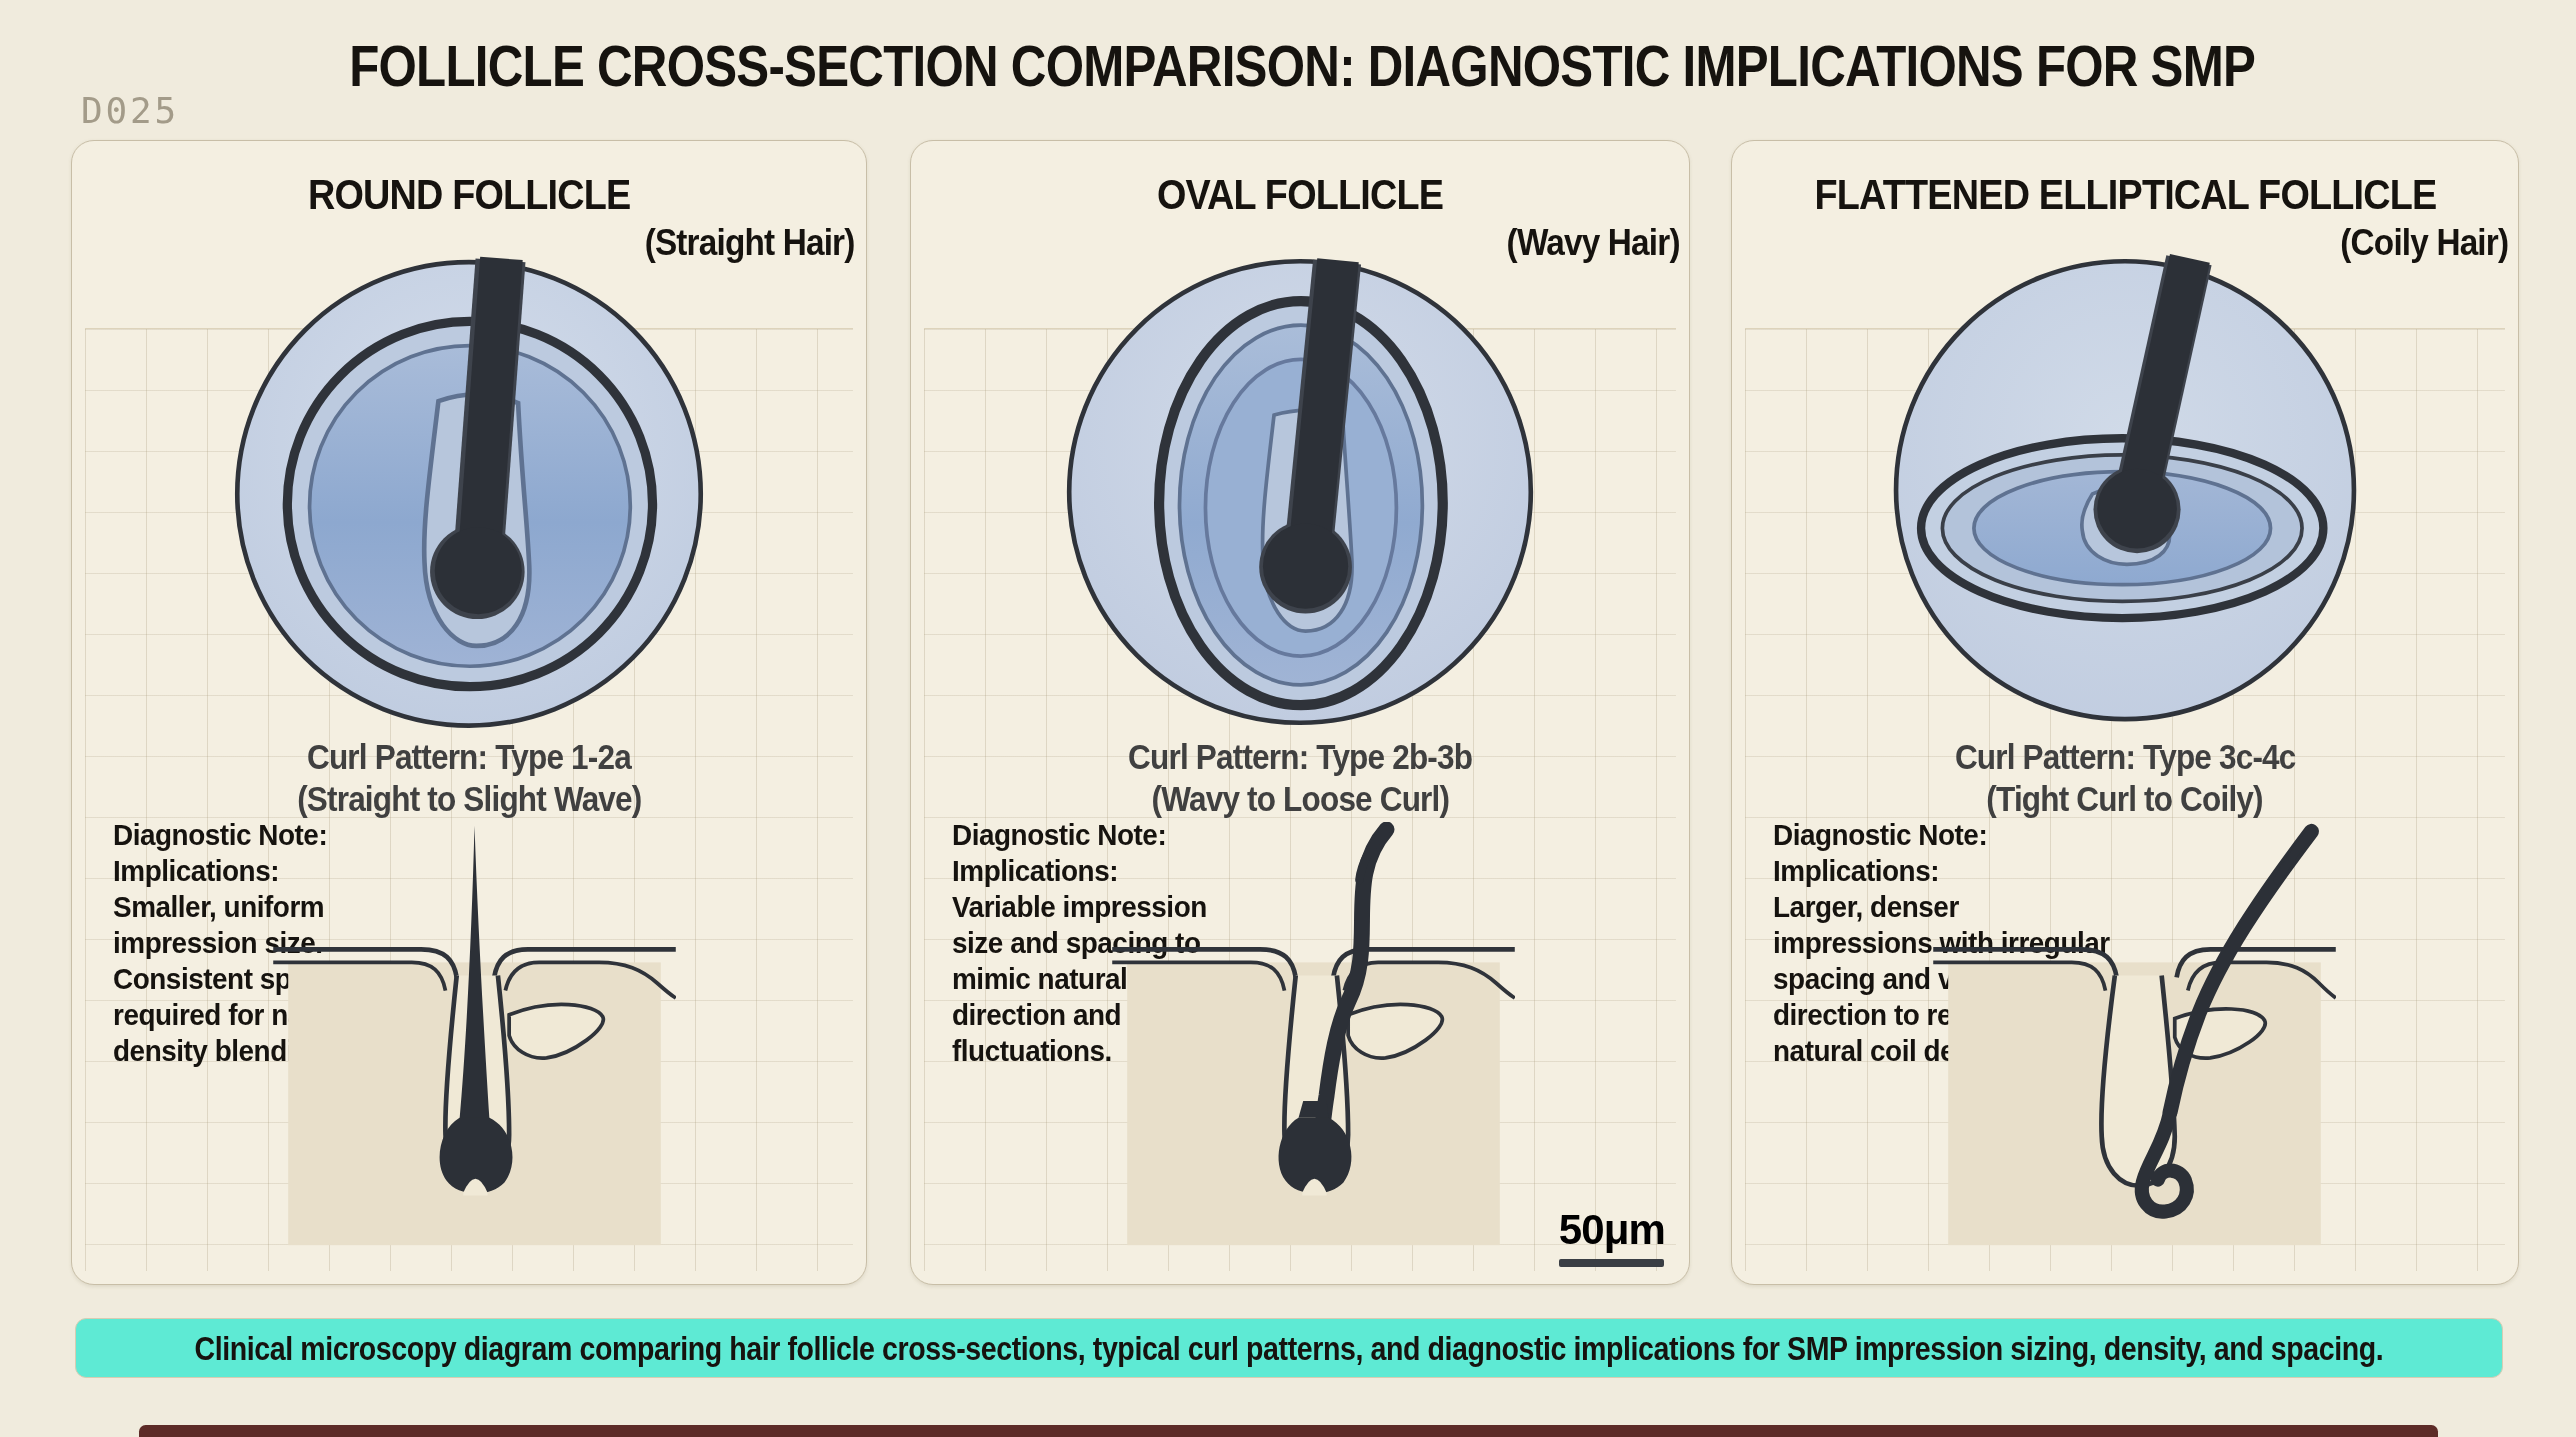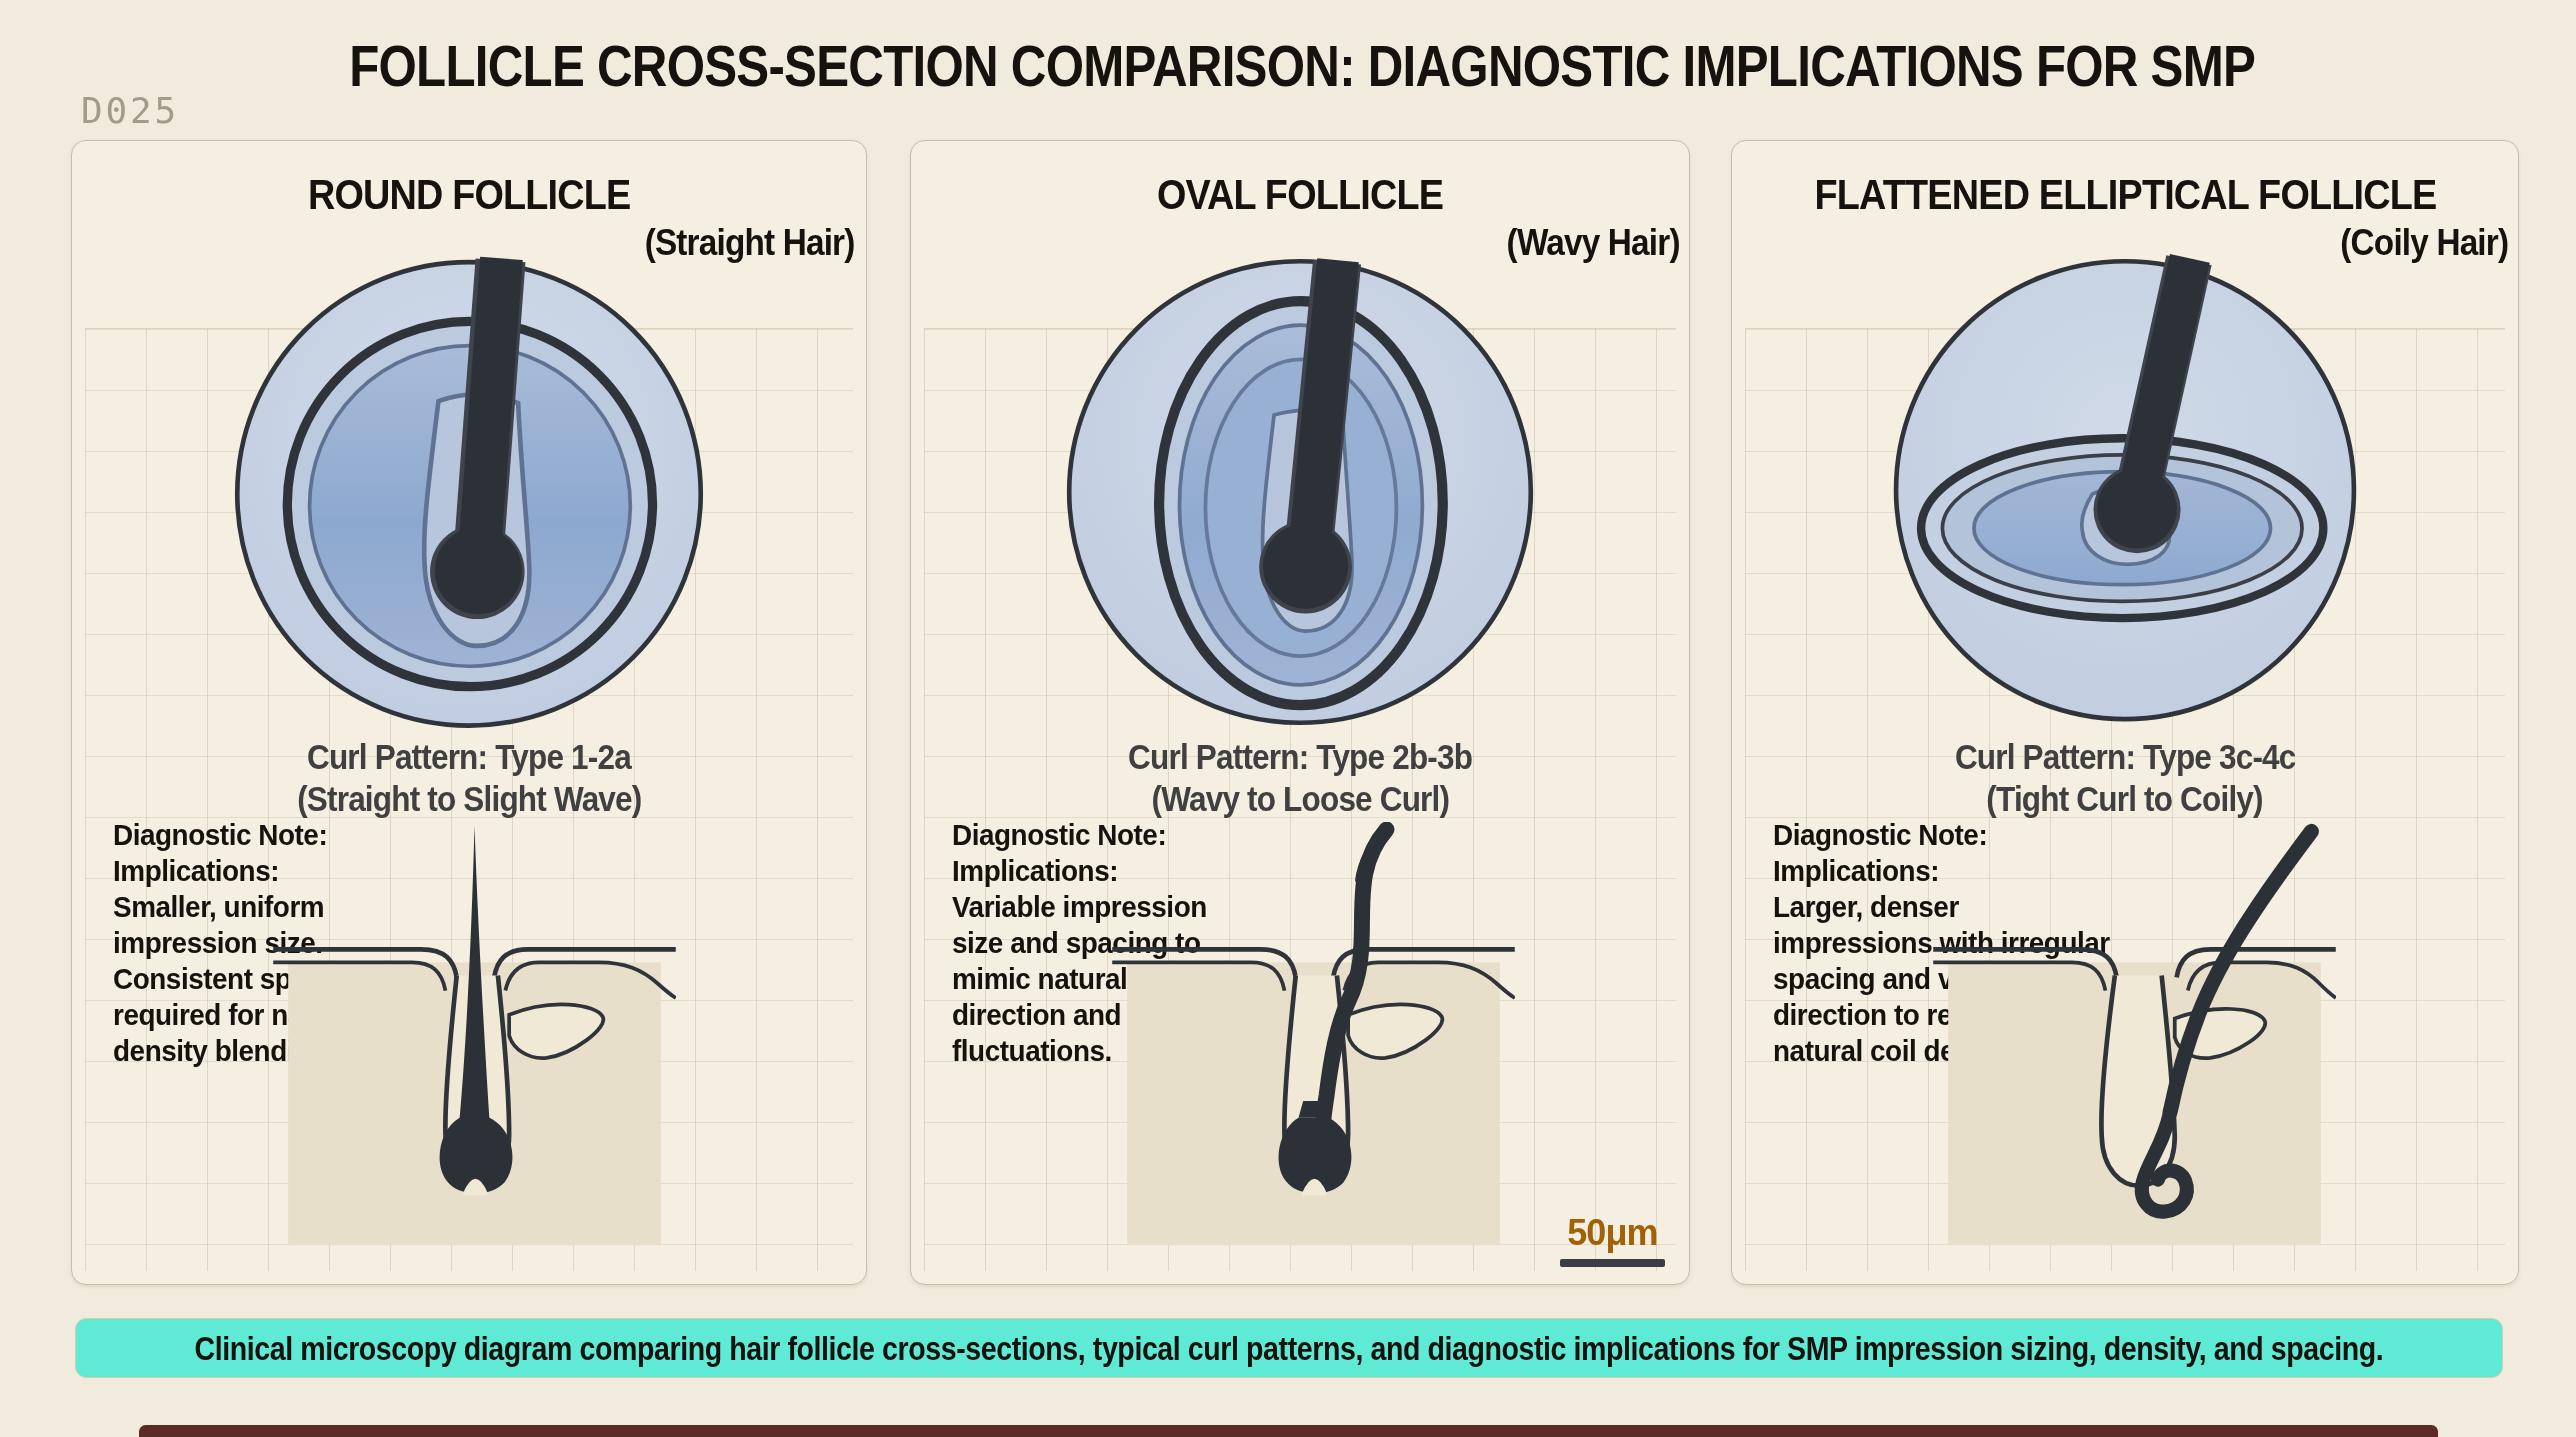--- a/index.html
+++ b/index.html
@@ -8,21 +8,21 @@
   .cx85{display:inline-block;transform:scaleX(.85);transform-origin:center;}
   .cx90{display:inline-block;transform:scaleX(.90);transform-origin:center;}
   .cx84{display:inline-block;transform:scaleX(.84);transform-origin:center;}
 
   .doc-code{position:absolute;left:81px;top:90px;font-family:"DejaVu Sans Mono","Liberation Mono",monospace;
             font-size:36px;color:#a39b89;letter-spacing:2.8px;}
   .main-title{position:absolute;top:32px;left:0;width:100%;text-align:center;font-weight:700;
               font-size:58px;color:#16130f;white-space:nowrap;letter-spacing:-0.9px;}
 
   .panel{position:absolute;top:140px;height:1143px;background:#f4efe1;border:1.9px solid #c8bea7;
-         border-radius:15px;box-shadow:0 1.9px 3.7px rgba(120,110,80,.14);}
+         border-radius:23px;box-shadow:0 1.9px 3.7px rgba(120,110,80,.14);}
   .panel-1{left:71px;width:794px;}
   .panel-2{left:910px;width:778px;}
   .panel-3{left:1731px;width:786px;}
 
   .grid-overlay{position:absolute;left:13px;right:13px;top:187px;bottom:13px;border-top:0.9px solid #ddd3bb;
       background-image:linear-gradient(to right, rgba(176,165,136,.33) 0.9px, transparent 0.9px),
                        linear-gradient(to bottom, rgba(176,165,136,.26) 0.9px, transparent 0.9px);
       background-size:61px 61px;}
 
   .panel-title{position:relative;margin-top:28px;text-align:center;font-weight:700;font-size:42px;
@@ -32,21 +32,21 @@
 
   .cross{position:absolute;top:110px;left:50%;transform:translateX(-50%);}
   .curl-caption{position:absolute;top:595px;left:0;width:100%;text-align:center;font-weight:700;
                 font-size:35px;line-height:42px;color:#404040;white-space:nowrap;letter-spacing:-0.9px;}
   .diag-note{position:absolute;left:41px;top:676px;font-weight:700;font-size:30px;line-height:36px;
              color:#16130f;transform:scaleX(.93);transform-origin:left top;white-space:nowrap;
              letter-spacing:-0.5px;}
   .side{position:absolute;left:201px;top:681px;}
 
   .scalebar{position:absolute;right:24px;bottom:17px;text-align:center;}
-  .scalebar-label{font-weight:700;font-size:36px;color:#a16207;letter-spacing:-0.9px;}
+  .scalebar-label{font-weight:700;font-size:42px;color:#000000;letter-spacing:-0.9px;}
   .scalebar-bar{margin:4.7px auto 0 auto;height:8.4px;width:105px;background:#3a3e44;border-radius:1.9px;}
 
   .footer-caption{position:absolute;left:75px;top:1318px;width:2426px;height:58px;background:#5eead4;
       border:0.9px solid #d8ccb2;border-radius:11.2px;display:flex;align-items:center;justify-content:center;
       font-weight:700;font-size:34px;color:#16130f;white-space:nowrap;letter-spacing:-0.5px;}
   .bottom-bar{position:absolute;left:139px;top:1425px;width:2299px;height:13px;background:#5d2b27;
       border-radius:6.6px 6.6px 0 0;}
 </style>
 </head>
 <body>

